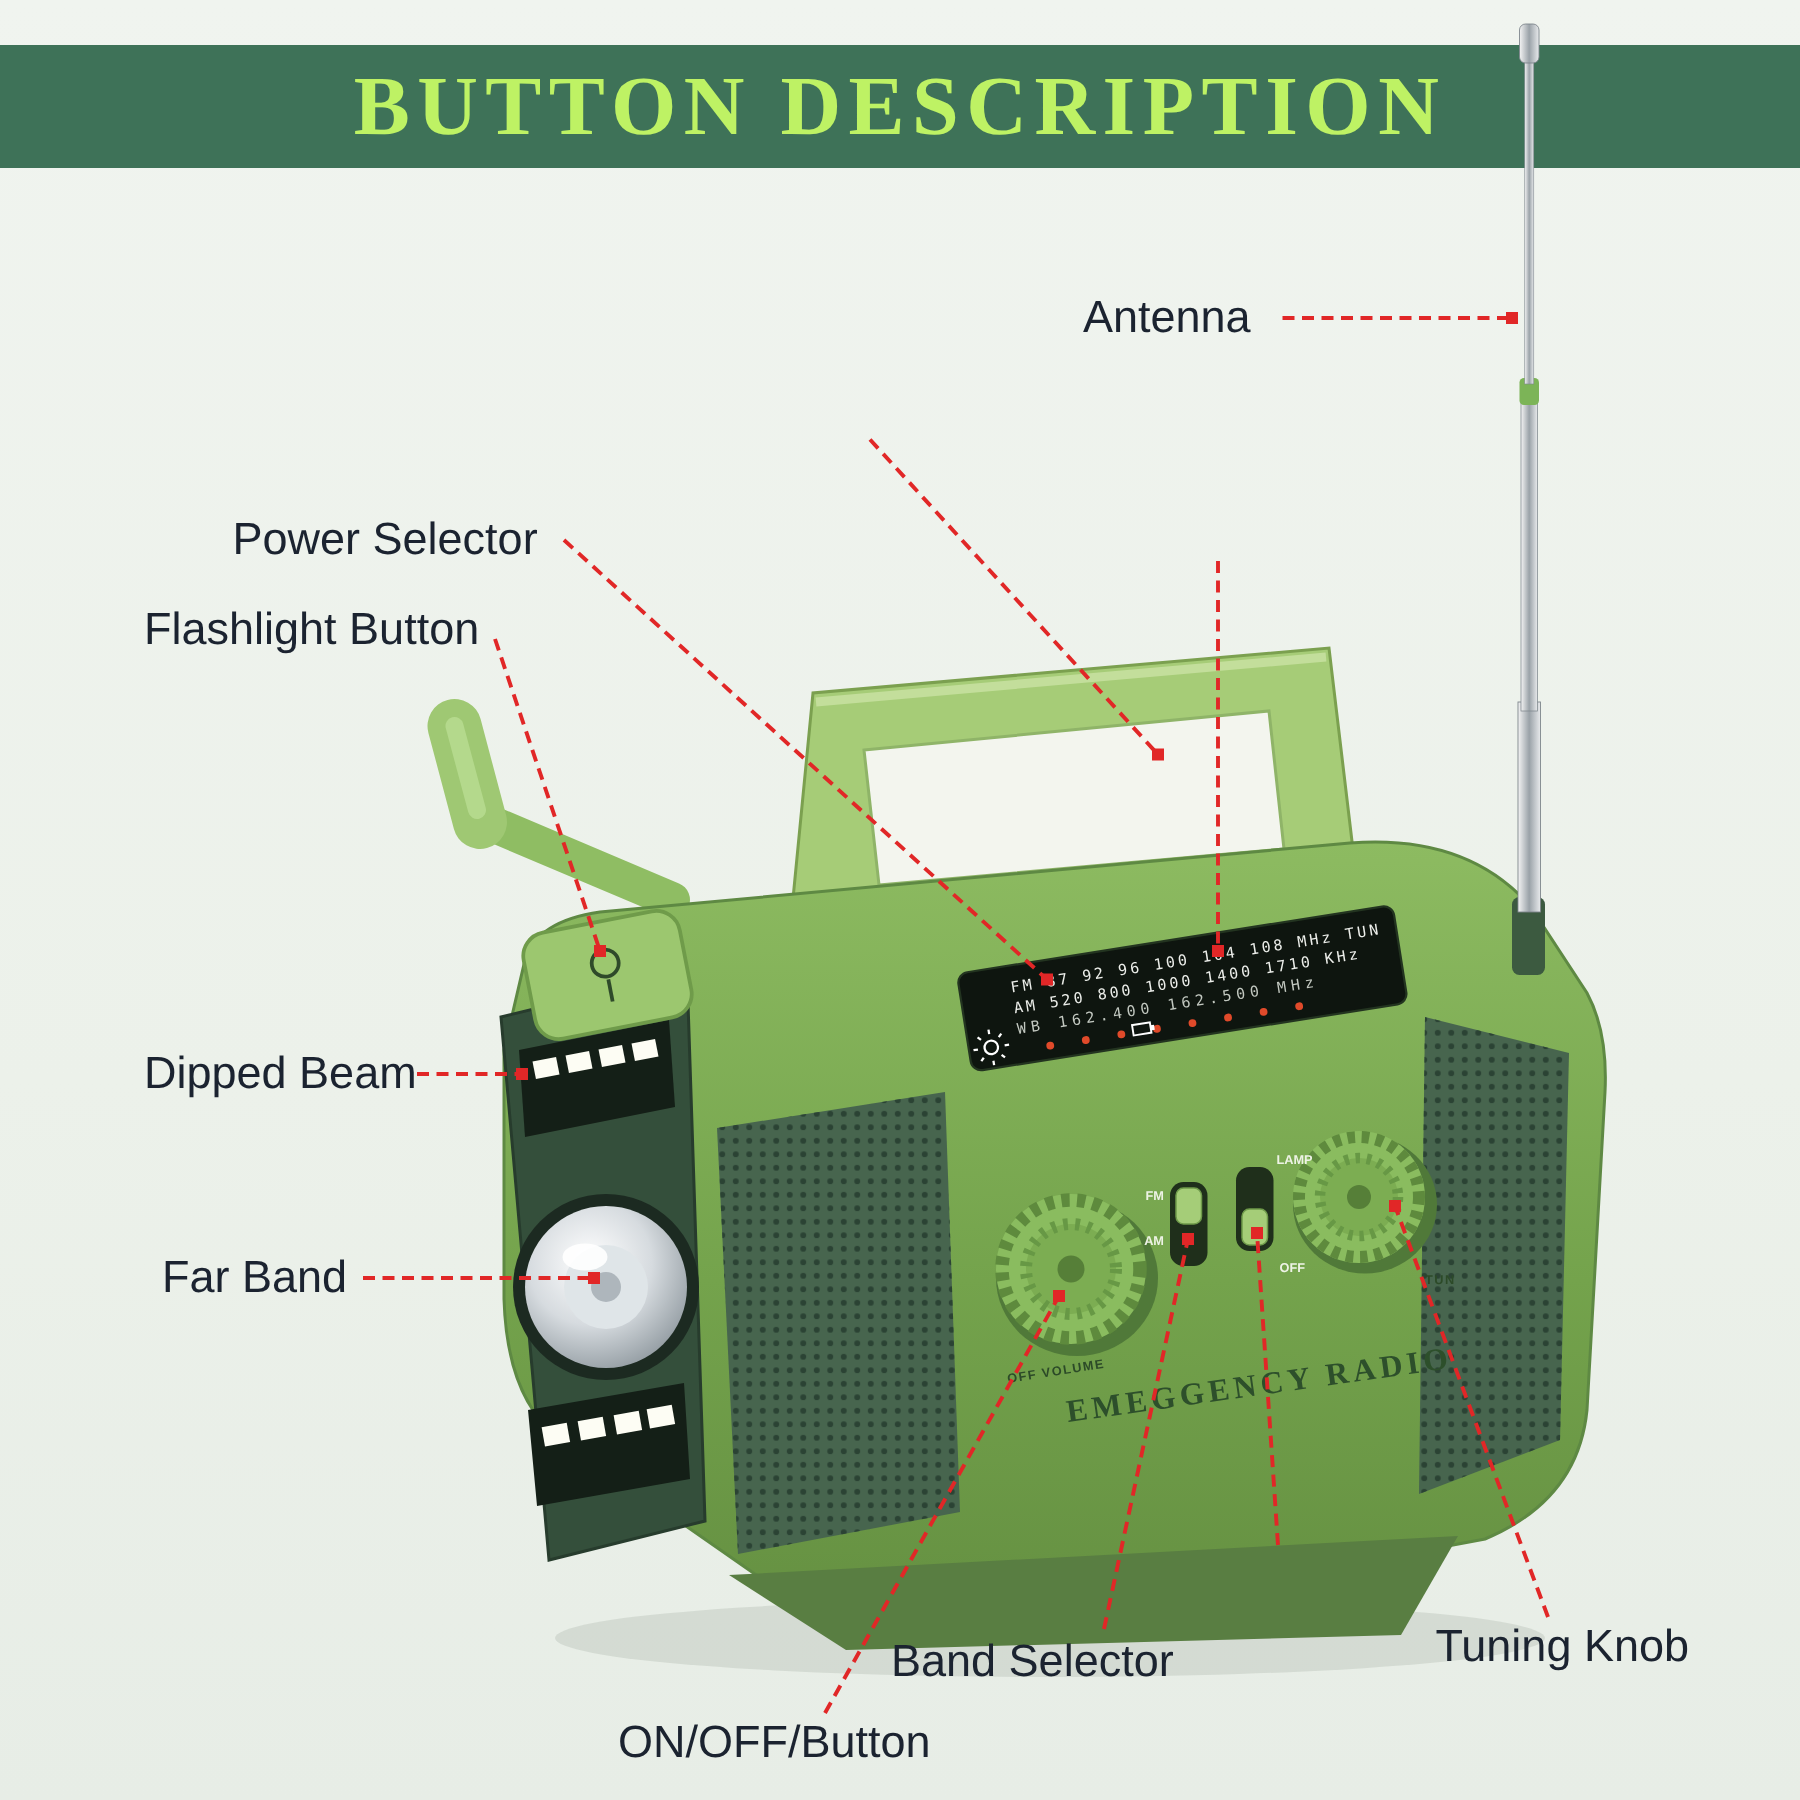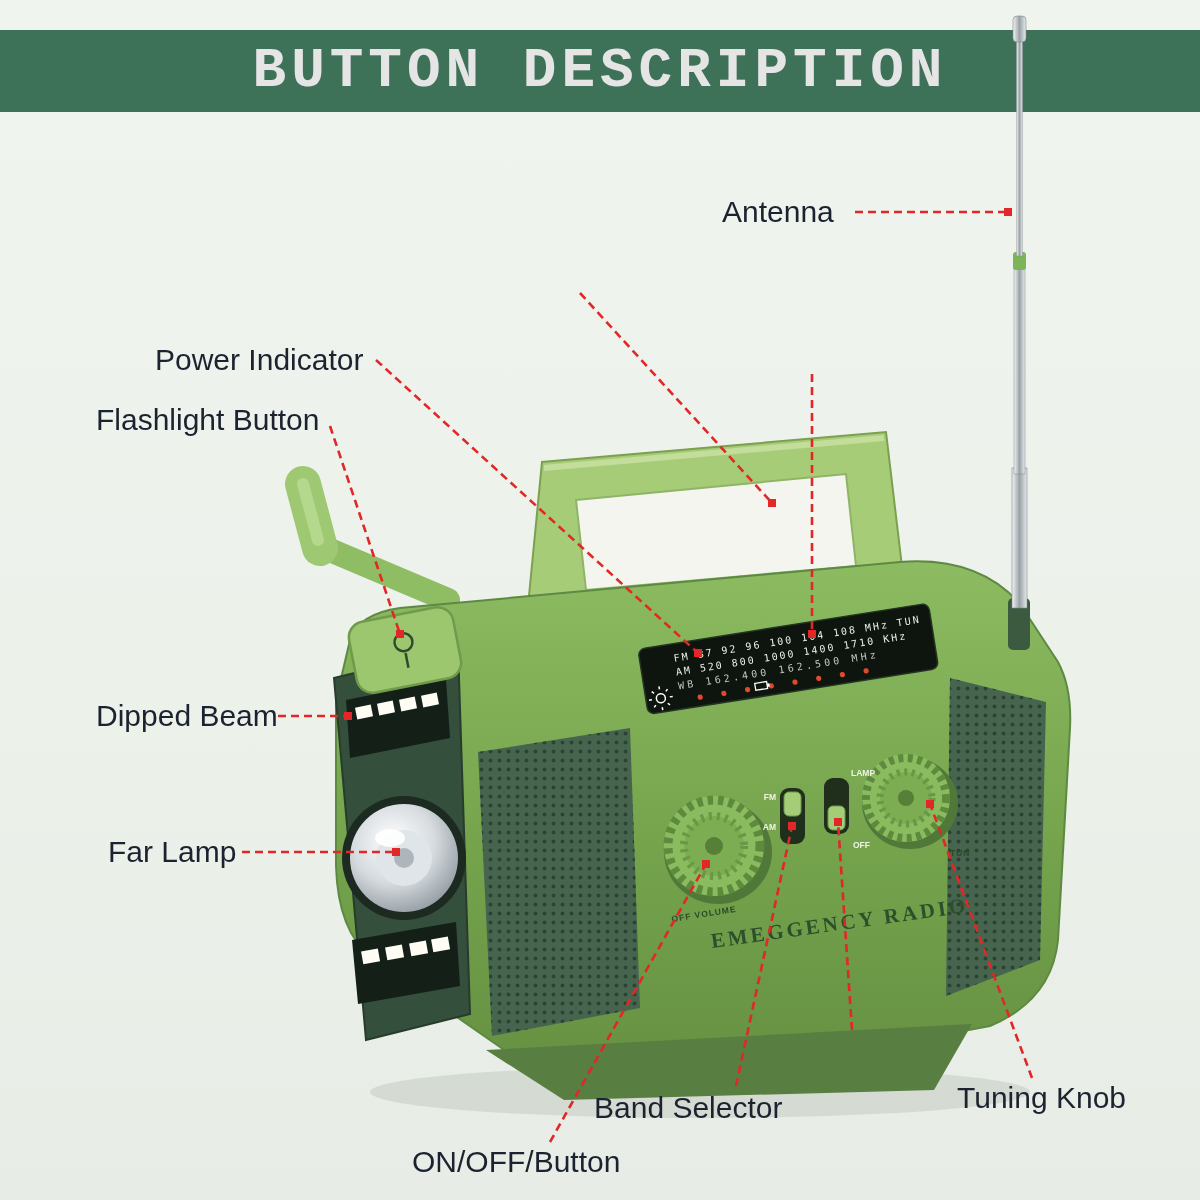--- a/index.html
+++ b/index.html
@@ -1,19 +1,19 @@
 <!DOCTYPE html>
 <html><head>
 <meta charset="utf-8">
 <style>
   html,body{margin:0;padding:0;}
   body{background:#e9eee8;font-family:"Liberation Sans",sans-serif;}
   #page{position:relative;width:1200px;height:1200px;background:linear-gradient(180deg,#f0f4ef 0%,#ecf1ea 60%,#e7ede6 100%);overflow:hidden;}
   #header{position:absolute;top:30px;left:0;width:1200px;height:82px;background:#3e7258;z-index:1;display:flex;align-items:center;justify-content:center;}
-  #header h1{margin:0;color:#e5e5e5;font-size:56px;font-weight:800;letter-spacing:5px;font-family:Liberation Mono, monospace;}
+  #header h1{margin:0;color:#bef264;font-size:56px;font-weight:800;letter-spacing:5px;font-family:Liberation Serif, serif;}
   #art{position:absolute;top:0;left:0;z-index:2;}
   .label{position:absolute;z-index:3;font-size:30px;font-weight:400;color:#1b2330;white-space:nowrap;}
   .dial{font-family:"DejaVu Sans Mono",monospace;font-size:10px;fill:#eceeea;white-space:pre;}
   .dial.dim{fill:#c2c8c0;}
   .micro{font-size:8.5px;font-weight:700;fill:#eef3e6;}
   .micro-dark{font-size:8.5px;font-weight:700;fill:#2c4a28;letter-spacing:1px;}
   .brand{font-family:"Liberation Serif",serif;font-size:21px;font-weight:700;fill:#2d4f2b;letter-spacing:3px;}
 </style>
 </head>
 <body>
@@ -207,21 +207,21 @@
       <rect x="344" y="712" width="8" height="8"></rect>
       <rect x="392" y="848" width="8" height="8"></rect>
       <rect x="834" y="818" width="8" height="8"></rect>
       <rect x="788" y="822" width="8" height="8"></rect>
       <rect x="926" y="800" width="8" height="8"></rect>
       <rect x="702" y="860" width="8" height="8"></rect>
     </g>
   </svg>
 
   <div class="label" style="left:722px;top:195px">Antenna</div>
-  <div class="label" style="left:155px;top:343px">Power Indicator</div>
+  <div class="label" style="left:155px;top:343px">Power Selector</div>
   <div class="label" style="left:96px;top:403px">Flashlight Button</div>
   <div class="label" style="left:96px;top:699px">Dipped Beam</div>
-  <div class="label" style="left:108px;top:835px">Far Lamp</div>
+  <div class="label" style="left:108px;top:835px">Far Band</div>
   <div class="label" style="left:957px;top:1081px">Tuning Knob</div>
   <div class="label" style="left:594px;top:1091px">Band Selector</div>
   <div class="label" style="left:412px;top:1145px">ON/OFF/Button</div>
 
 </div>
 
 </body></html>

